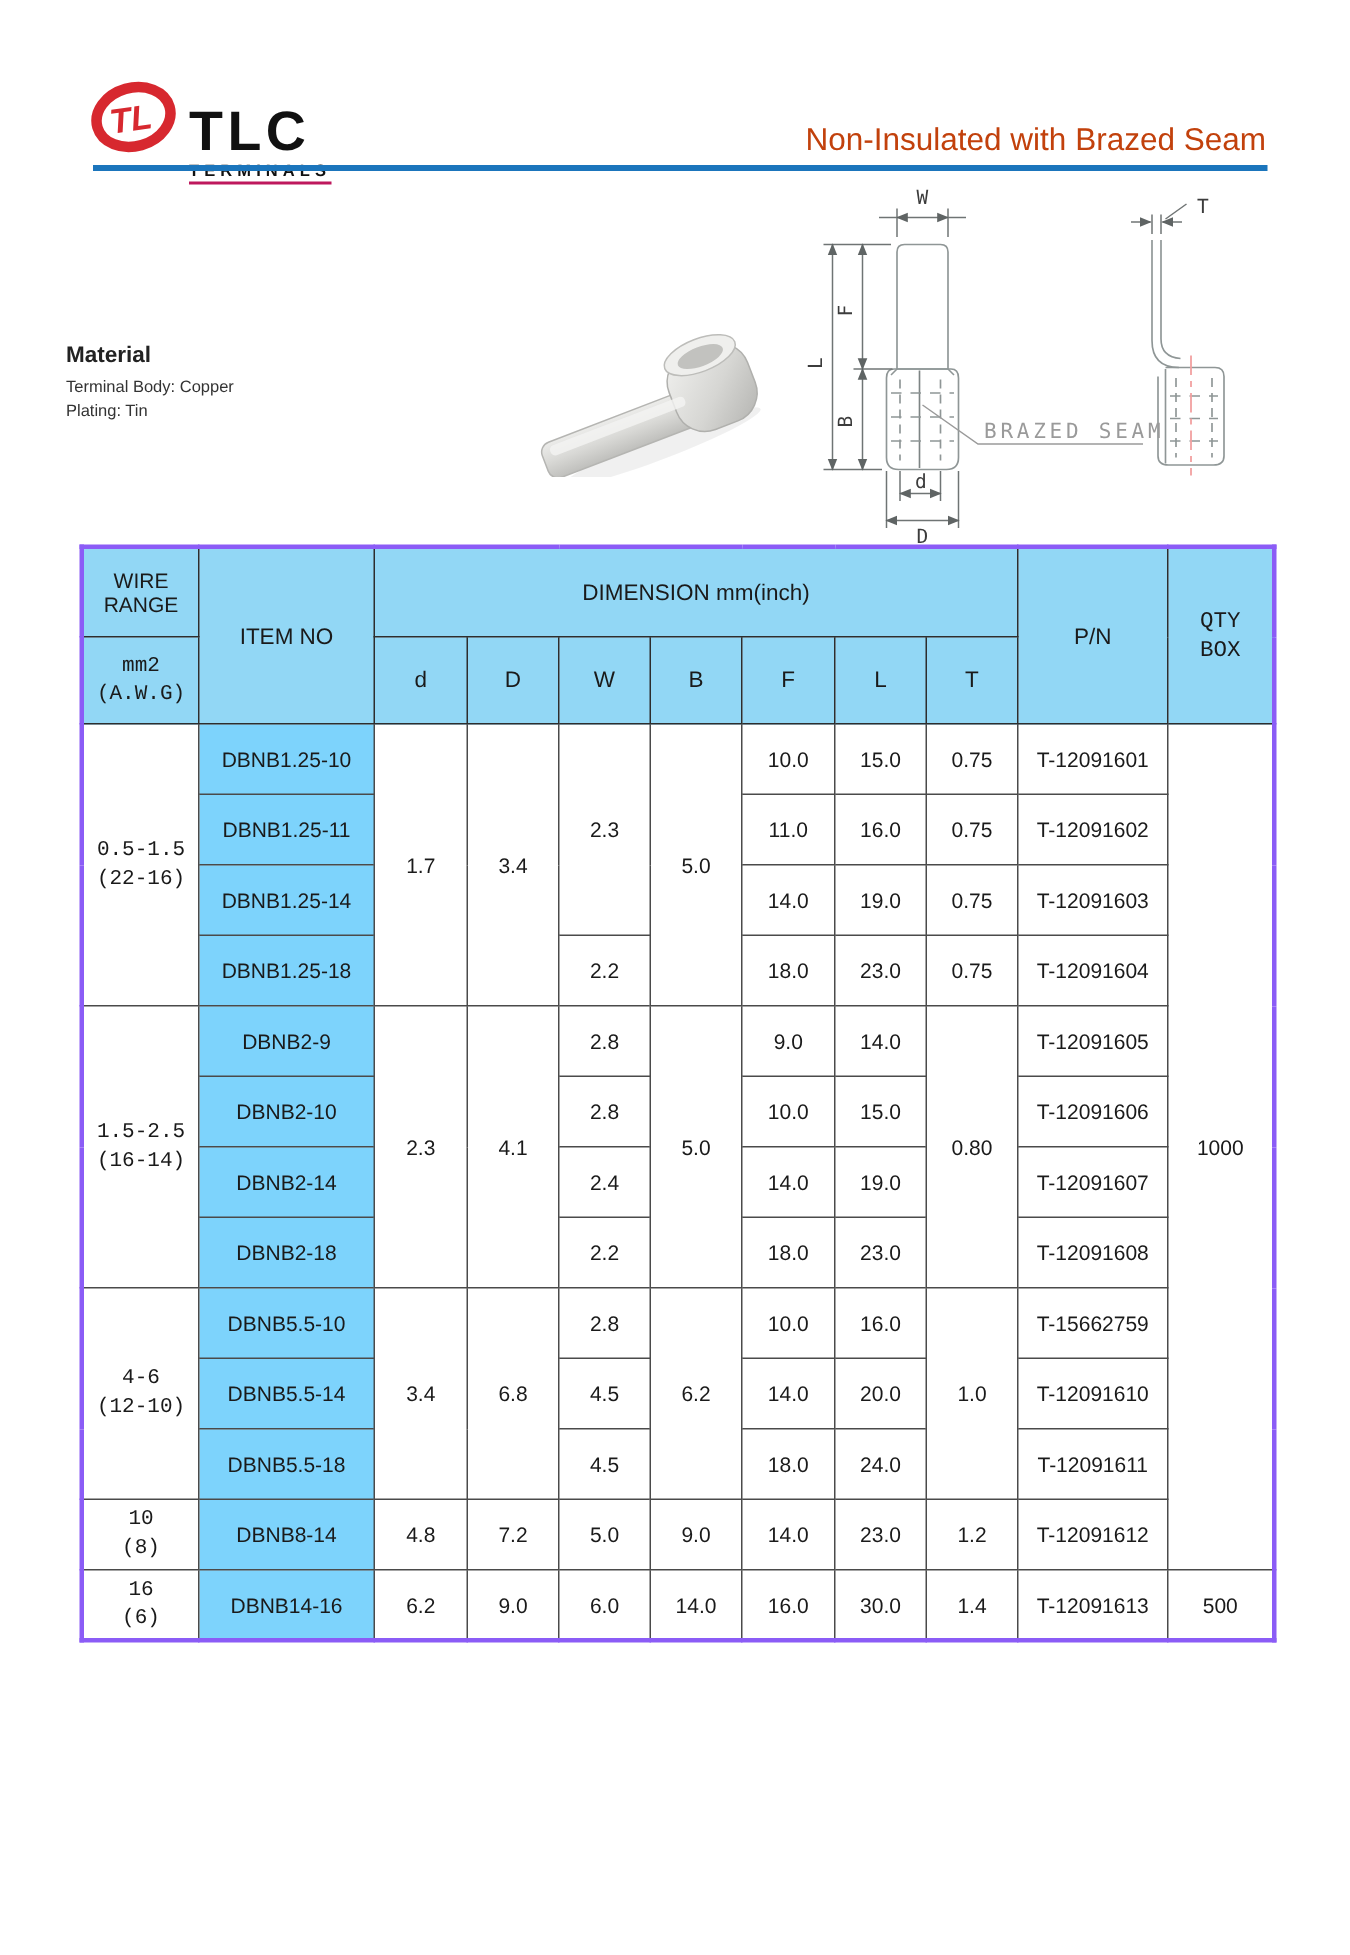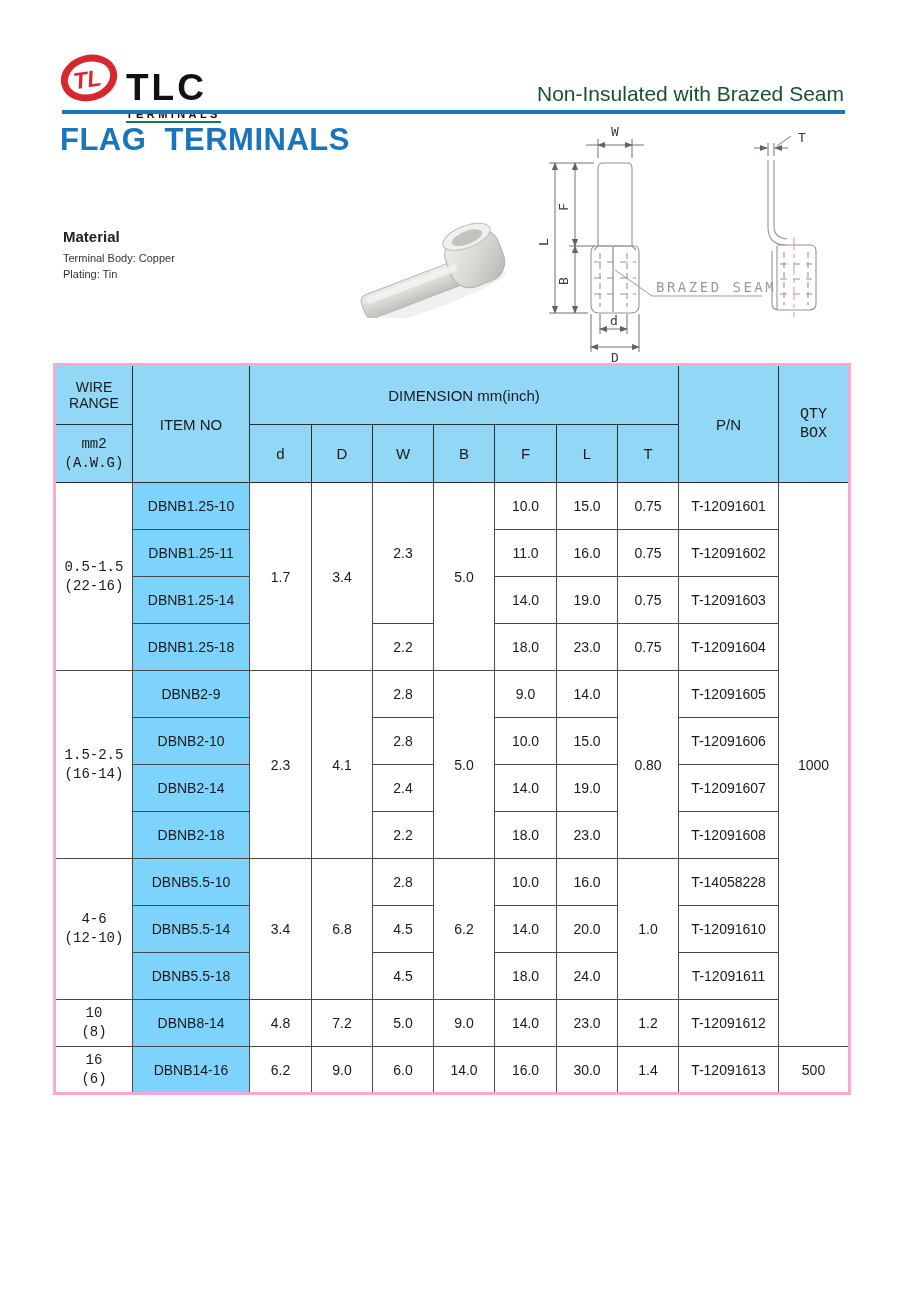--- a/index.html
+++ b/index.html
@@ -5,36 +5,36 @@
   html,body{margin:0;padding:0;background:#ffffff;}
   .page{
     position:relative;width:900px;height:1303px;background:#fff;
     font-family:"Liberation Sans",sans-serif;color:#1a1a1a;overflow:hidden;
   }
   
   .logo-wrap{position:absolute;left:60px;top:50px;display:flex;align-items:flex-start;gap:8px;}
   .brand-text{display:flex;flex-direction:column;align-items:flex-start;margin-top:20px;}
   .brand-name{font-size:37px;font-weight:700;letter-spacing:3px;line-height:36px;color:#111;}
   .brand-tagline{font-size:11px;font-weight:700;letter-spacing:3.4px;color:#111;
-    border-bottom:2px solid #15803d;padding-bottom:1px;margin-top:2px;}
-  .header-right{position:absolute;right:56px;top:82px;font-size:21px;color:#14532d;}
+    border-bottom:2px solid #be185d;padding-bottom:1px;margin-top:2px;}
+  .header-right{position:absolute;right:56px;top:82px;font-size:21px;color:#c2410c;}
   .header-rule{position:absolute;left:62px;right:55px;top:110px;height:4px;background:#1b75bc;}
   .page-title{position:absolute;left:60px;top:122px;font-size:31px;font-weight:600;
     color:#1b75bc;letter-spacing:0.5px;white-space:pre;}
   
-  .material{position:absolute;left:63px;top:228px;}
+  .material{position:absolute;left:44px;top:228px;}
   .material-heading{font-size:15px;font-weight:700;color:#222;margin-bottom:5px;}
   .material-line{font-size:11px;color:#333;line-height:16px;}
   
   .drawing{position:absolute;left:528px;top:118px;}
   .photo{position:absolute;left:346px;top:208px;}
   
   table.spec{
     position:absolute;left:53px;top:363px;border-collapse:collapse;table-layout:fixed;
-    border:3px solid #f9a8d4;font-size:14px;
+    border:3px solid #8b5cf6;font-size:14px;
   }
   table.spec td,table.spec th{
     border:1px solid #4a4a4a;text-align:center;vertical-align:middle;
     font-weight:400;padding:0 2px;color:#1a1a1a;
   }
   table.spec th{background:#92d7f5;font-size:15px;border-color:#2d2d2d;}
   tr.hrow1{height:60px;} tr.hrow2{height:58px;}
   tr.brow{height:47px;}
   td.item{background:#7dd3fc;border-top-color:#8f8f8f;border-bottom-color:#8f8f8f;}
   .two-line div{line-height:19px;font-family:Liberation Mono, monospace;}
@@ -50,21 +50,20 @@
       <text x="13" y="37" font-family="Liberation Sans, sans-serif" font-size="23" font-weight="700" font-style="italic" fill="#d7282f" transform="rotate(-8 29 28)">TL</text>
     </svg>
     <div class="brand-text">
       <span class="brand-name">TLC</span>
       <span class="brand-tagline">TERMINALS</span>
     </div>
   </div>
 
   <div class="header-right">Non-Insulated with Brazed Seam</div>
   <div class="header-rule"></div>
-  <div class="page-title">FLAG  TERMINALS</div>
 
   <div class="material">
     <div class="material-heading">Material</div>
     <div class="material-line">Terminal Body: Copper</div>
     <div class="material-line">Plating: Tin</div>
   </div>
 
   <svg class="photo" width="190" height="110" viewBox="0 0 190 110">
     <defs>
       <linearGradient id="gBlade" x1="0" y1="0" x2="0" y2="1">
@@ -290,21 +289,21 @@
         <div>(12-10)</div>
       </td>
       <td class="item">DBNB5.5-10</td>
       <td rowspan="3">3.4</td>
       <td rowspan="3">6.8</td>
       <td>2.8</td>
       <td rowspan="3">6.2</td>
       <td>10.0</td>
       <td>16.0</td>
       <td rowspan="3">1.0</td>
-      <td>T-14058228</td>
+      <td>T-15662759</td>
     </tr>
     <tr class="brow">
       <td class="item">DBNB5.5-14</td>
       <td>4.5</td>
       <td>14.0</td>
       <td>20.0</td>
       <td>T-12091610</td>
     </tr>
     <tr class="brow">
       <td class="item">DBNB5.5-18</td>

